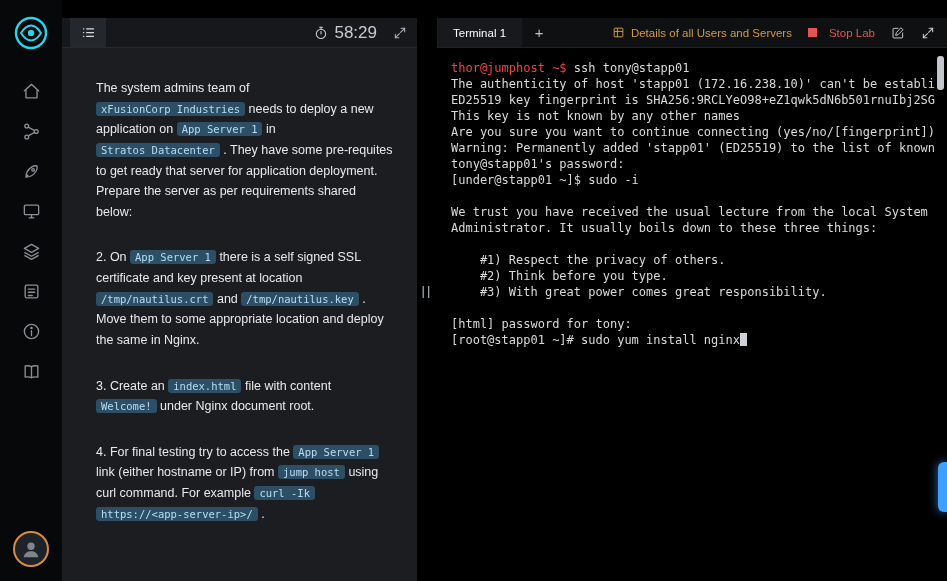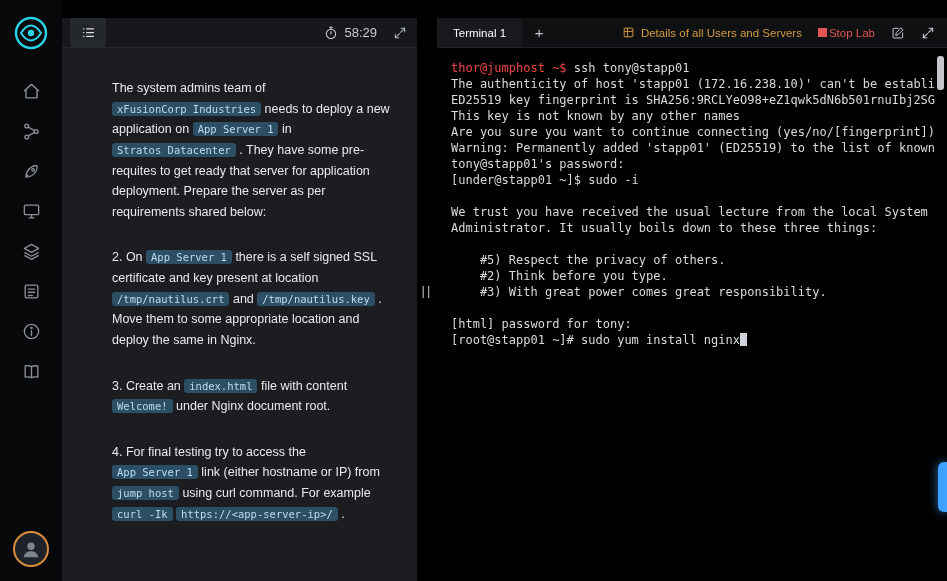--- a/index.html
+++ b/index.html
@@ -10,38 +10,38 @@
   .sidebar{flex:0 0 62px;height:100%;background:#070809;display:flex;flex-direction:column;align-items:center;padding:14px 0 14px}
   .logo{width:38px;height:38px;border-radius:50%;display:flex;align-items:center;justify-content:center;margin-bottom:22px}
   .nav-icon{width:38px;height:34px;display:flex;align-items:center;justify-content:center;color:#8b9096;cursor:pointer;margin-bottom:6px}
   .nav-icon svg{display:block}
   .avatar{margin-top:auto;width:36px;height:36px;border-radius:50%;border:2px solid #d98c3f;background:#1d2329;display:flex;align-items:center;justify-content:center;overflow:hidden;cursor:pointer}
 
   
   .task-col{flex:0 0 355px;display:flex;flex-direction:column;padding-top:18px;background:#000}
   .task-topbar{height:30px;background:#16181b;border-bottom:1px solid #26292d;display:flex;align-items:center;padding-right:10px;color:#aeb4ba;flex:0 0 30px}
   .task-tab{width:36px;height:100%;background:#24272b;display:flex;align-items:center;justify-content:center;color:#d7dade;cursor:pointer;margin-left:8px}
-  .timer{margin-left:auto;display:flex;align-items:center;gap:6px;font-size:13px;color:#c9cdd2}
+  .timer{margin-left:auto;display:flex;align-items:center;gap:6px;font-size:17px;color:#c9cdd2}
   .topbar-expand{margin-left:16px;color:#aeb4ba;cursor:pointer;display:flex}
-  .task-body{flex:1;background:#1b1d21;display:flex;flex-direction:column;overflow:hidden;padding:30px 24px 6px 50px}
+  .task-body{flex:1;background:#1b1d21;display:flex;flex-direction:column;overflow:hidden;padding:30px 24px 6px 34px}
   .para{color:#e8eaed;font-size:12.5px;line-height:1.65;margin-bottom:25px}
   .chip{background:#2d4f66;color:#b7ddf4;font-family:"DejaVu Sans Mono",monospace;font-size:10.5px;padding:1px 5px;border-radius:3px;white-space:nowrap}
 
   
   .gutter{flex:0 0 20px;display:flex;align-items:center;justify-content:center;background:#000}
   .gutter-handle{color:#b9bec4;font-size:13px;letter-spacing:2px;cursor:col-resize;user-select:none}
 
   
   .term-col{flex:1;display:flex;flex-direction:column;padding-top:18px;background:#000;position:relative;min-width:0}
   .term-topbar{height:30px;background:#0e1012;border-bottom:1px solid #1f2226;display:flex;align-items:center;flex:0 0 30px}
   .term-tab{height:100%;padding:0 16px;background:#17191d;color:#fff;font-size:11.5px;font-weight:400;display:flex;align-items:center;cursor:pointer}
   .term-addtab{width:34px;height:100%;color:#c0c4c9;font-size:15px;display:flex;align-items:center;justify-content:center;cursor:pointer}
   .term-actions{margin-left:auto;display:flex;align-items:center;gap:16px;padding-right:12px}
   .details-link{display:flex;align-items:center;gap:6px;color:#d29a43;font-size:11.5px;cursor:pointer;white-space:nowrap}
-  .stop-link{display:flex;align-items:center;gap:2px;color:#e25555;font-size:11.5px;cursor:pointer;white-space:nowrap}
+  .stop-link{display:flex;align-items:center;gap:12px;color:#e25555;font-size:11.5px;cursor:pointer;white-space:nowrap}
   .stop-square{width:9px;height:9px;background:#e25555;flex:0 0 9px}
   .icon-btn{color:#c6cacf;cursor:pointer;display:flex}
   .term-body{flex:1;background:#000;padding:12px 12px 0 14px;overflow:hidden;position:relative}
   .tline{font-family:"DejaVu Sans Mono",monospace;font-size:12px;line-height:16px;color:#d9dadb;white-space:pre;min-height:16px;overflow:hidden}
   .prompt{color:#ef4444}
   .cursor{display:inline-block;width:7px;height:13px;background:#cfd2d6;vertical-align:-2px}
   .scroll-thumb{position:absolute;top:8px;right:3px;width:7px;height:34px;background:#c3c6ca;border-radius:3px;cursor:pointer}
   .blue-pill{position:absolute;right:0;top:462px;width:9px;height:50px;background:#3ea0ff;border-radius:6px 0 0 6px;box-shadow:0 0 10px rgba(62,160,255,.7);cursor:pointer}
 </style>
 </head>
@@ -204,21 +204,21 @@
         <div class="tline">ED25519 key fingerprint is SHA256:9RCLYeO98+eZ1qwk5dN6b501rnuIbj2SGY2fz</div>
         <div class="tline">This key is not known by any other names</div>
         <div class="tline">Are you sure you want to continue connecting (yes/no/[fingerprint])? ye</div>
         <div class="tline">Warning: Permanently added 'stapp01' (ED25519) to the list of known hos</div>
         <div class="tline">tony@stapp01's password:</div>
         <div class="tline">[under@stapp01 ~]$ sudo -i</div>
         <div class="tline"></div>
         <div class="tline">We trust you have received the usual lecture from the local System</div>
         <div class="tline">Administrator. It usually boils down to these three things:</div>
         <div class="tline"></div>
-        <div class="tline">    #5) Respect the privacy of others.</div>
+        <div class="tline">    #1) Respect the privacy of others.</div>
         <div class="tline">    #2) Think before you type.</div>
         <div class="tline">    #3) With great power comes great responsibility.</div>
         <div class="tline"></div>
         <div class="tline">[html] password for tony:</div>
         <div class="tline">[root@stapp01 ~]# sudo yum install nginx<span class="cursor"></span></div>
       </div>
     <div class="scroll-thumb"></div>
   </div>
 
   <div class="blue-pill"></div>

